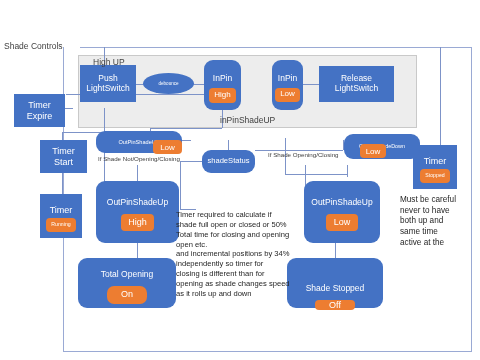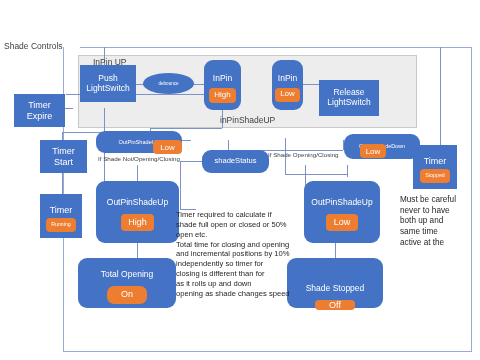--- a/index.html
+++ b/index.html
@@ -135,21 +135,21 @@
 </head>
 <body>
 
 <div id="canvas">
 
   <div id="shade-controls-frame"></div>
   <div id="shade-controls-frame-top-right"></div>
   <div class="grouplabel" id="shade-controls-label">Shade Controls</div>
 
   <div id="shade-up-frame"></div>
-  <div class="grouplabel" id="shade-up-label">InPin UP</div>
+  <div class="grouplabel" id="shade-up-label">High UP</div>
   <div class="grouplabel" id="inpinshadeup-label">inPinShadeUP</div>
 
   <div class="conn h" style="left:136px; top:84px; width:10px;"></div>
 
   <div class="conn h" style="left:192px; top:84px; width:12px;"></div>
 
   <div class="conn h" style="left:303px; top:84px; width:16px;"></div>
 
   <div class="conn v" style="left:222px; top:110px; height:18px;"></div>
 
@@ -203,21 +203,21 @@
   <div class="node round" id="inpin-high" style="left:204px; top:60px; width:37px; height:50px; font-size:8.5px; justify-content:flex-start; padding-top:14px;">
     <span>InPin</span>
     <span class="badge" style="margin-top:4px; width:27px; height:15px; font-size:8px;">High</span>
   </div>
 
   <div class="node round" id="inpin-low" style="left:272px; top:60px; width:31px; height:50px; font-size:8.5px; justify-content:flex-start; padding-top:14px;">
     <span>InPin</span>
     <span class="badge" style="margin-top:4px; width:25px; height:14px; font-size:8px;">Low</span>
   </div>
 
-  <div class="node" id="release-lightswitch" style="left:319px; top:80px; width:60px; height:36px; font-size:8.5px;">
+  <div class="node" id="release-lightswitch" style="left:319px; top:66px; width:75px; height:36px; font-size:8.5px;">
     <span>Release</span>
     <span>LightSwitch</span>
   </div>
 
   <div class="node" id="timer-expire" style="left:14px; top:94px; width:51px; height:33px; font-size:9px;">
     <span>Timer</span>
     <span>Expire</span>
   </div>
 
   <div class="node" id="timer-start" style="left:40px; top:140px; width:47px; height:33px; font-size:9px;">
@@ -240,21 +240,21 @@
   </div>
   <div class="badge abs" style="left:153px; top:140px; width:29px; height:14px; font-size:8px;">Low</div>
   <div class="caption" style="left:98px; top:155px; font-size:6.2px;">If Shade Not/Opening/Closing</div>
 
   <div class="node round" id="outpinshadedown-low" style="left:344px; top:134px; width:76px; height:25px; font-size:5.4px;">
     <span>OutPinShadeDown</span>
   </div>
   <div class="badge abs" style="left:360px; top:144px; width:26px; height:14px; font-size:8px;">Low</div>
   <div class="caption" style="left:268px; top:151px; font-size:6.2px;">If Shade Opening/Closing</div>
 
-  <div class="node round" id="shadestatus" style="left:202px; top:150px; width:67px; height:23px; font-size:7.6px;">
+  <div class="node round" id="shadestatus" style="left:202px; top:150px; width:53px; height:23px; font-size:7.6px;">
     <span>shadeStatus</span>
   </div>
 
   <div class="node round" id="outpinshadeup-high" style="left:96px; top:181px; width:83px; height:62px; font-size:8.5px; justify-content:flex-start; padding-top:17px;">
     <span>OutPinShadeUp</span>
     <span class="badge" style="margin-top:6px; width:33px; height:17px; font-size:9px;">High</span>
   </div>
 
   <div class="node round" id="outpinshadeup-low" style="left:304px; top:181px; width:76px; height:62px; font-size:8.5px; justify-content:flex-start; padding-top:17px;">
     <span>OutPinShadeUp</span>
@@ -267,27 +267,27 @@
   </div>
 
   <div class="node round" id="shade-stopped" style="left:287px; top:258px; width:96px; height:50px; font-size:8.5px; justify-content:flex-start; padding-top:26px;">
     <span>Shade Stopped</span>
     <span class="badge" style="margin-top:6px; width:40px; height:18px; font-size:9px;">Off</span>
   </div>
 
   <div class="textblock" id="timer-note" style="left:176px; top:210px; width:125px; font-size:7.6px;">
       <div>Timer required to calculate if</div>
       <div>shade full open or closed or 50%</div>
+      <div>Total time for closing and opening</div>
       <div>open etc.</div>
-      <div>Total time for closing and opening</div>
-      <div>and incremental positions by 10%</div>
+      <div>and incremental positions by 34%</div>
       <div>independently so timer for</div>
       <div>closing is different than for</div>
+      <div>opening as shade changes speed</div>
       <div>as it rolls up and down</div>
-      <div>opening as shade changes speed</div>
     </div>
 
   <div class="textblock" id="relay-note" style="left:400px; top:195px; width:78px; font-size:8.2px;">
       <div>Must be careful</div>
       <div>never to have</div>
       <div>both up and</div>
       <div>same time</div>
       <div>active at the</div>
     </div>
 

